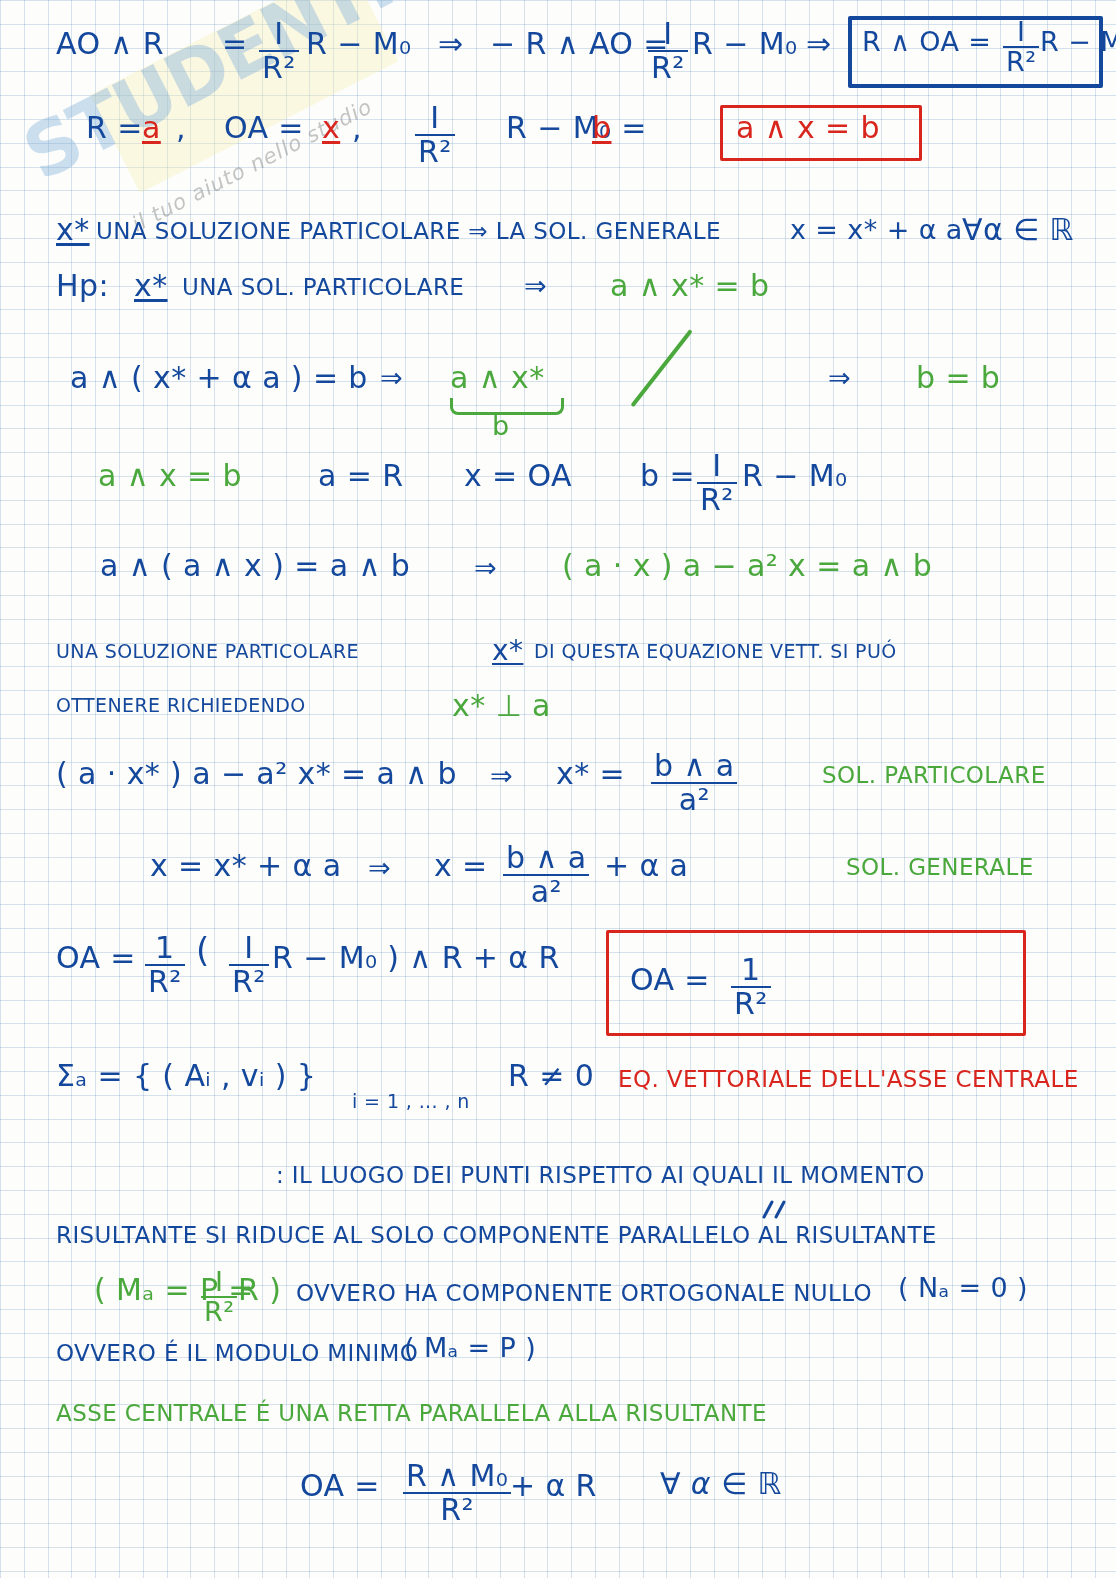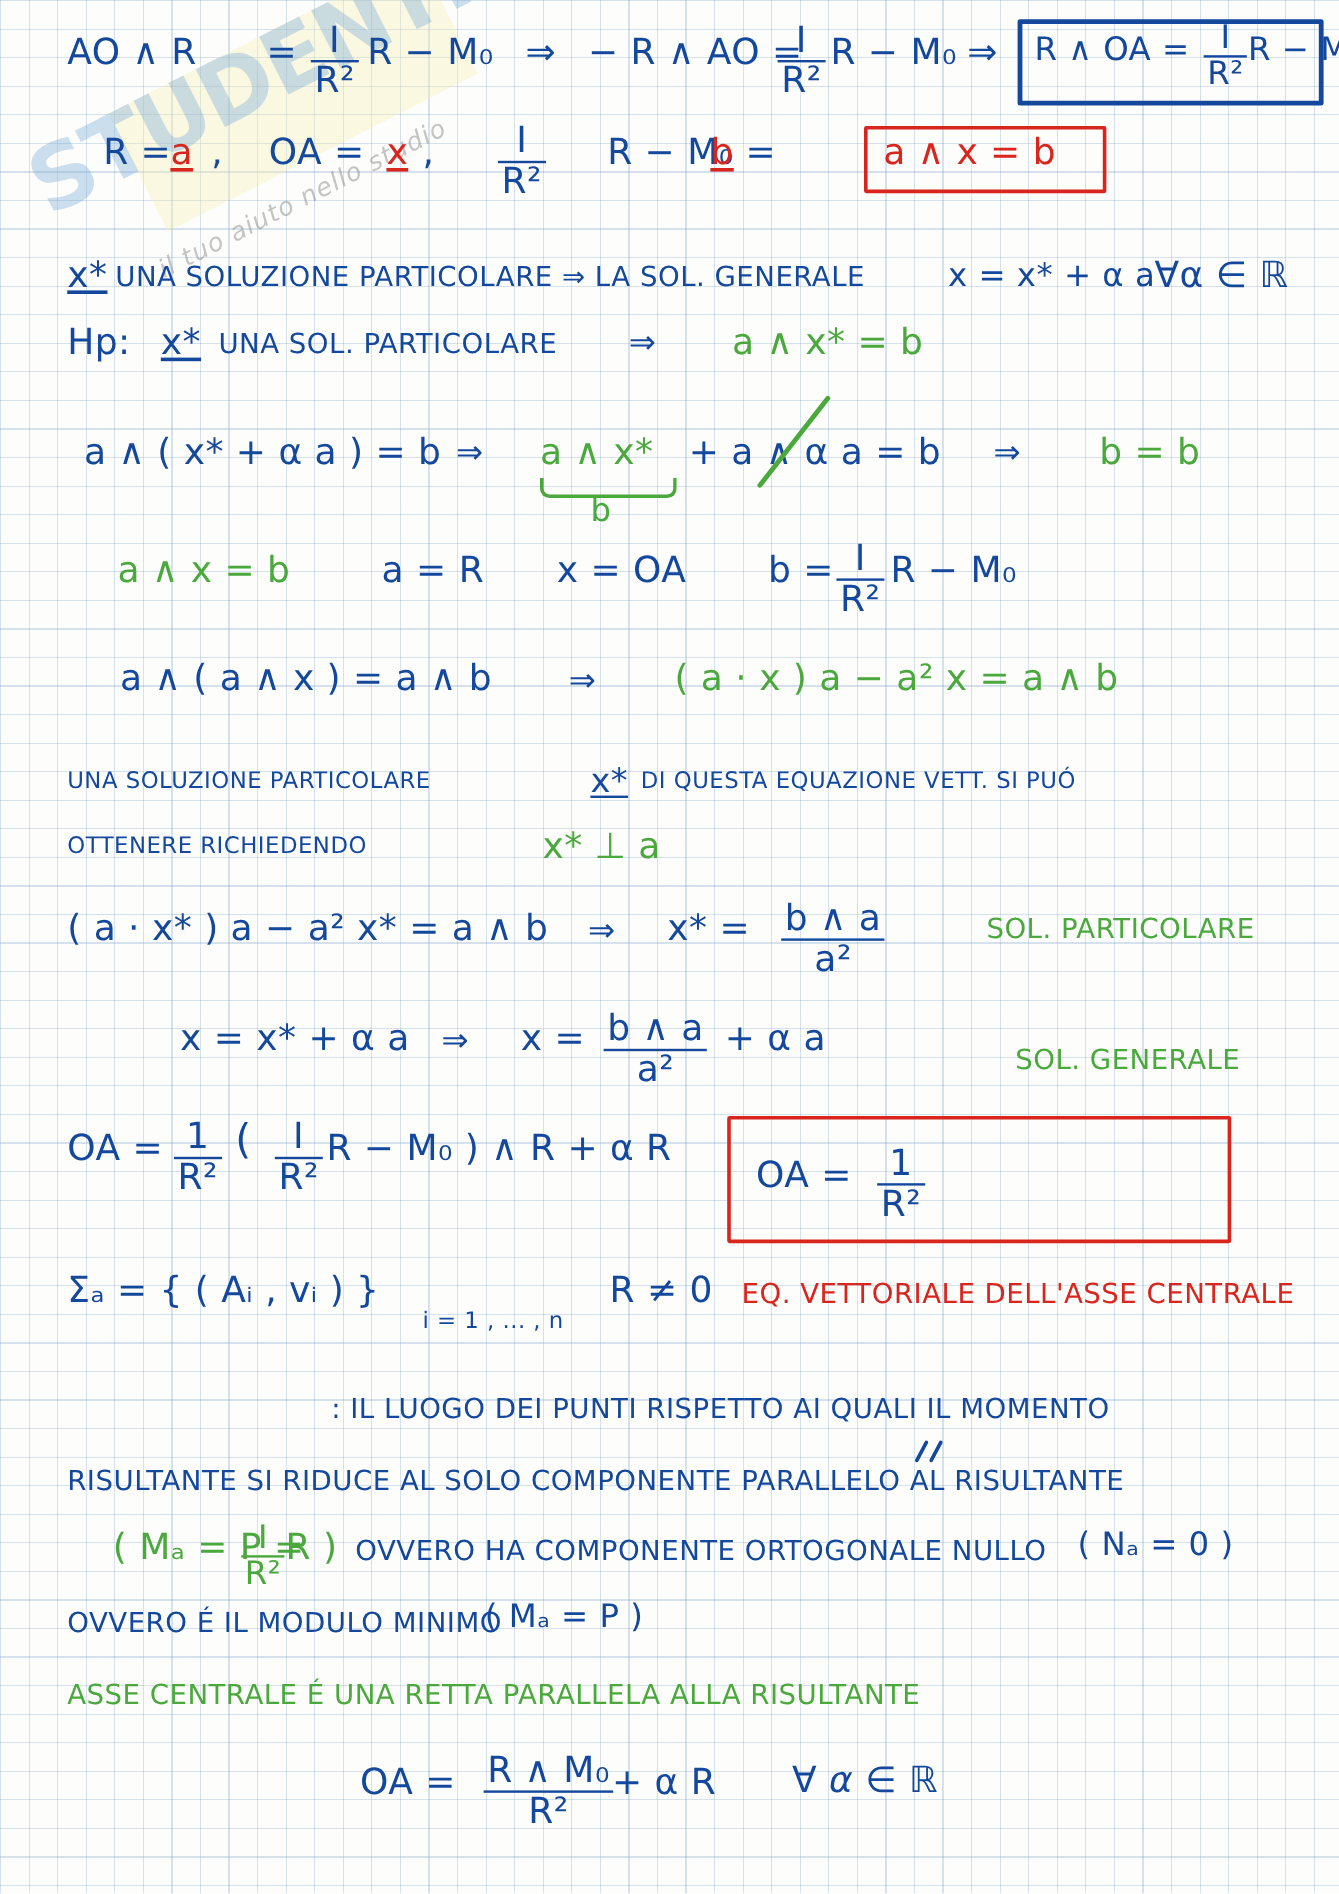--- a/index.html
+++ b/index.html
@@ -175,21 +175,20 @@
 
   <div class="hw s30 blue" style="left:56px; top:268px;">Hp:</div>
   <div class="hw s30 blue u" style="left:134px; top:268px;">x*</div>
   <div class="hw s23 blue" style="left:182px; top:274px;">UNA SOL. PARTICOLARE</div>
   <div class="hw s27 blue" style="left:524px; top:270px;">⇒</div>
   <div class="hw s30 green" style="left:610px; top:268px;">a ∧ x* = b</div>
 
   <div class="hw s30 blue" style="left:70px; top:360px;">a ∧ ( x* + α a ) = b</div>
   <div class="hw s27 blue" style="left:380px; top:362px;">⇒</div>
   <div class="hw s30 green" style="left:450px; top:360px;">a ∧ x*</div>
-  <div class="hw s30 blue" style="left:574px; top:360px;">+ a ∧ α a = b</div>
   <div class="slash" style="left:632px; top:404px; width:96px; transform: rotate(-52deg);"></div>
   <div class="hw s27 blue" style="left:828px; top:362px;">⇒</div>
   <div class="hw s30 green" style="left:916px; top:360px;">b = b</div>
   <div class="underbrace" style="left:450px; top:398px; width:108px; height:14px;"></div>
   <div class="hw s27 green" style="left:492px; top:410px;">b</div>
 
   <div class="hw s30 green" style="left:98px; top:458px;">a ∧ x = b</div>
   <div class="hw s30 blue" style="left:318px; top:458px;">a = R</div>
   <div class="hw s30 blue" style="left:464px; top:458px;">x = OA</div>
   <div class="hw s30 blue" style="left:640px; top:458px;">b =</div>
@@ -216,21 +215,21 @@
   </div>
   <div class="hw s23 green" style="left:822px; top:762px;">SOL. PARTICOLARE</div>
 
   <div class="hw s30 blue" style="left:150px; top:848px;">x = x* + α a</div>
   <div class="hw s27 blue" style="left:368px; top:852px;">⇒</div>
   <div class="hw s30 blue" style="left:434px; top:848px;">x =</div>
   <div class="hw s30 blue" style="left:500px; top:844px;">
     <span class="frac"><span class="num">b ∧ a</span><span class="den">a²</span></span>
   </div>
   <div class="hw s30 blue" style="left:604px; top:848px;">+ α a</div>
-  <div class="hw s23 green" style="left:846px; top:854px;margin-top:17px;">SOL.  GENERALE</div>
+  <div class="hw s23 green" style="left:846px; top:854px;">SOL.  GENERALE</div>
 
   <div class="hw s30 blue" style="left:56px; top:940px;">OA =</div>
   <div class="hw s30 blue" style="left:142px; top:934px;">
     <span class="frac"><span class="num">1</span><span class="den">R²</span></span>
   </div>
   <div class="hw s34 blue" style="left:196px; top:930px;">(</div>
   <div class="hw s30 blue" style="left:226px; top:934px;">
     <span class="frac"><span class="num">I</span><span class="den">R²</span></span>
   </div>
   <div class="hw s30 blue" style="left:272px; top:940px;">R − M₀ ) ∧ R + α R</div>

